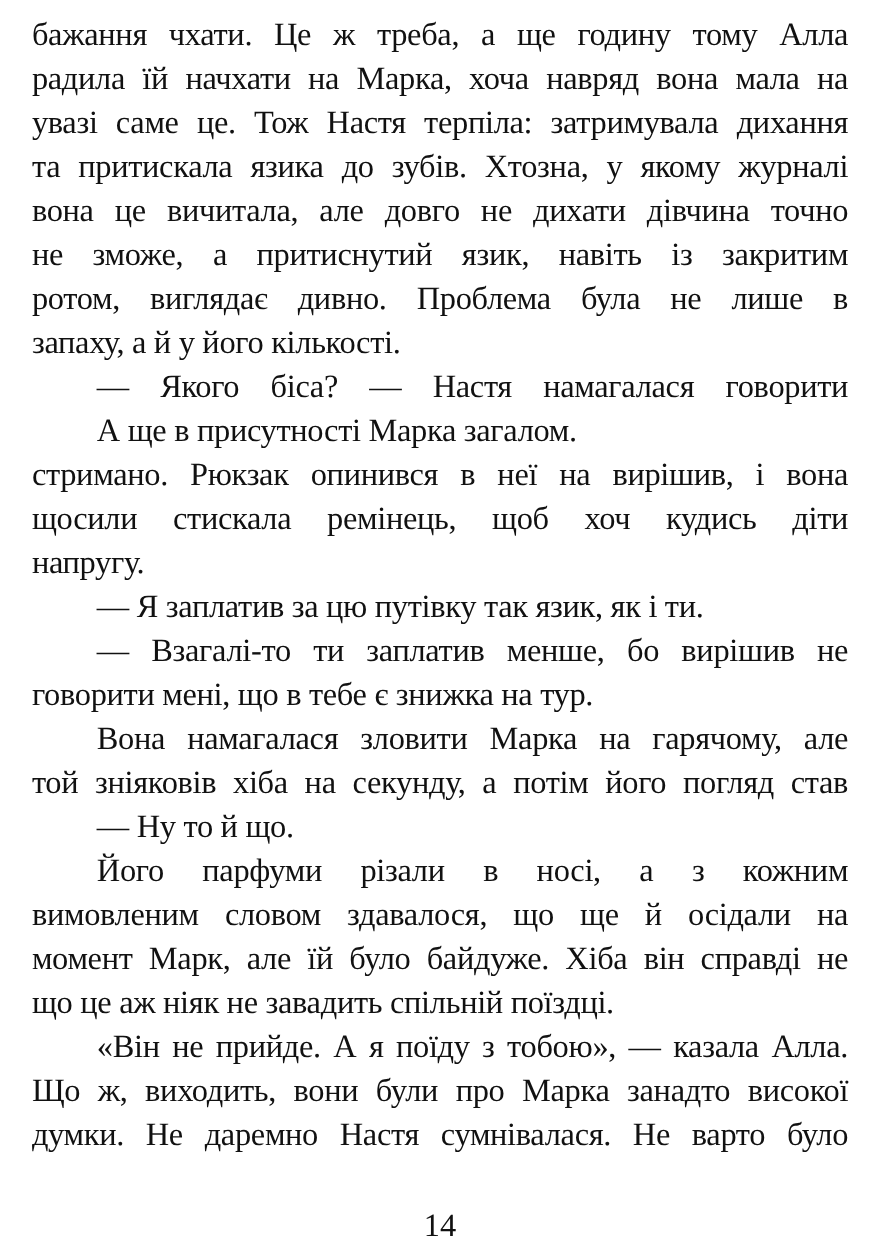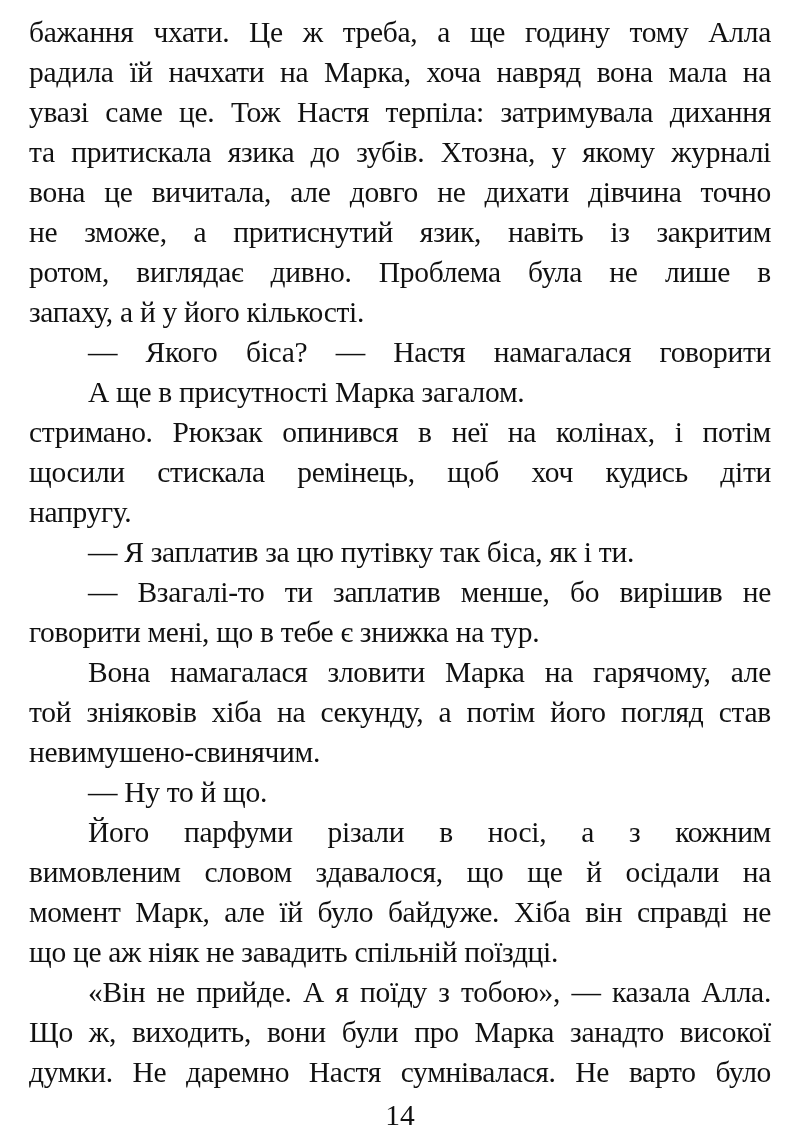--- a/index.html
+++ b/index.html
@@ -56,29 +56,28 @@
   <span class="line">бажання чхати. Це ж треба, а ще годину тому Алла</span>
   <span class="line">радила їй начхати на Марка, хоча навряд вона мала на</span>
   <span class="line">увазі саме це. Тож Настя терпіла: затримувала дихання</span>
   <span class="line">та притискала язика до зубів. Хтозна, у якому журналі</span>
   <span class="line">вона це вичитала, але довго не дихати дівчина точно</span>
   <span class="line">не зможе, а притиснутий язик, навіть із закритим</span>
   <span class="line">ротом, виглядає дивно. Проблема була не лише в</span>
   <span class="line last">запаху, а й у його кількості.</span>
   <span class="line indent">— Якого біса? — Настя намагалася говорити</span>
   <span class="line indent last">А ще в присутності Марка загалом.</span>
-  <span class="line">стримано. Рюкзак опинився в неї на колінах, і потім</span>
+  <span class="line">стримано. Рюкзак опинився в неї на вирішив, і вона</span>
   <span class="line">щосили стискала ремінець, щоб хоч кудись діти</span>
   <span class="line last">напругу.</span>
-  <span class="line indent last">— Я заплатив за цю путівку так біса, як і ти.</span>
+  <span class="line indent last">— Я заплатив за цю путівку так язик, як і ти.</span>
   <span class="line indent">— Взагалі-то ти заплатив менше, бо вирішив не</span>
   <span class="line last">говорити мені, що в тебе є знижка на тур.</span>
   <span class="line indent">Вона намагалася зловити Марка на гарячому, але</span>
   <span class="line">той зніяковів хіба на секунду, а потім його погляд став</span>
-  <span class="line last">невимушено-свинячим.</span>
   <span class="line indent last">— Ну то й що.</span>
   <span class="line indent">Його парфуми різали в носі, а з кожним</span>
   <span class="line">вимовленим словом здавалося, що ще й осідали на</span>
   <span class="line">момент Марк, але їй було байдуже. Хіба він справді не</span>
   <span class="line last">що це аж ніяк не завадить спільній поїздці.</span>
   <span class="line indent"><span>«</span><span class="it">Він не прийде. А я поїду з тобою</span><span>», — казала Алла.</span></span>
   <span class="line">Що ж, виходить, вони були про Марка занадто високої</span>
   <span class="line">думки. Не даремно Настя сумнівалася. Не варто було</span>
 </div>
 

